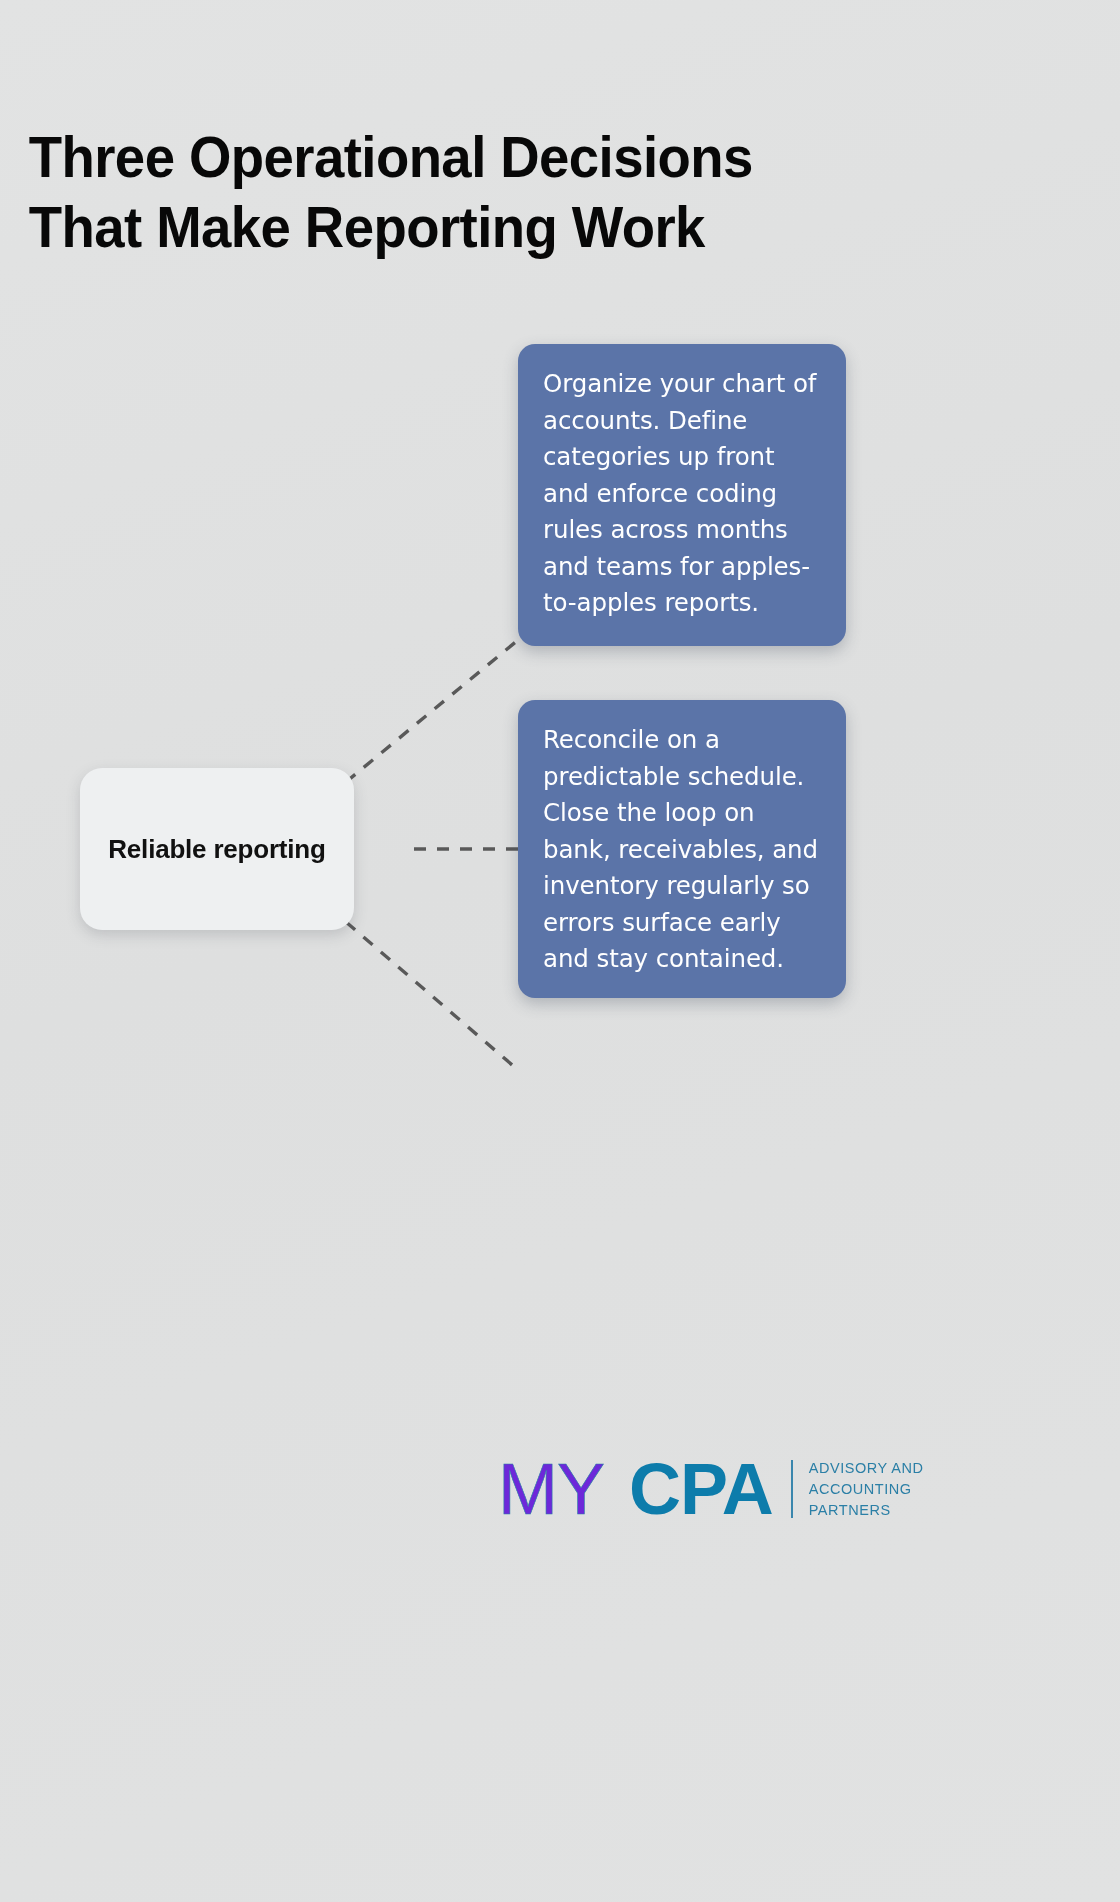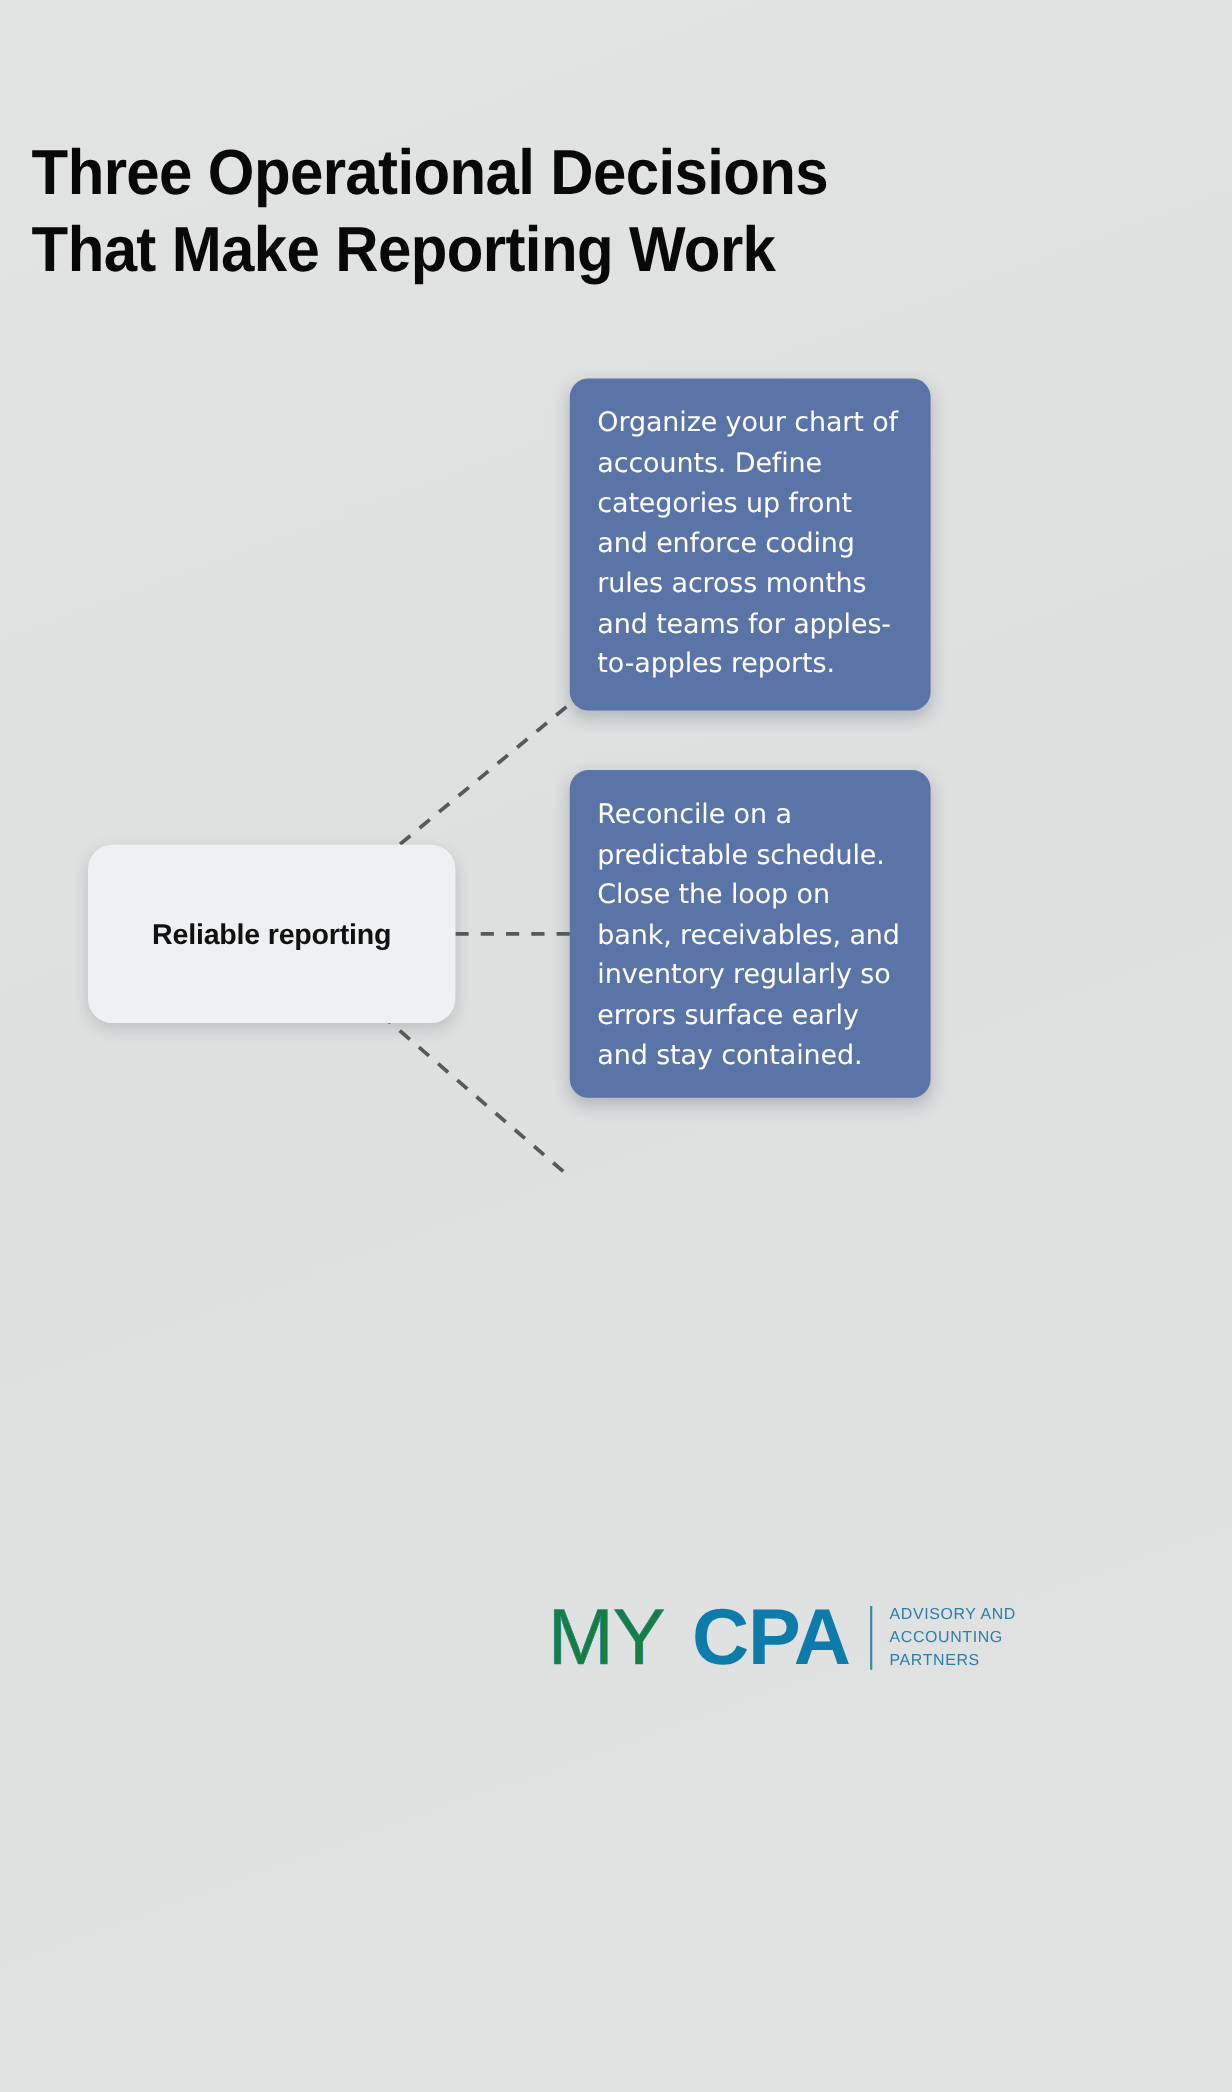--- a/index.html
+++ b/index.html
@@ -49,21 +49,21 @@
     top: 0;
     width: 1120px;
     height: 1902px;
     pointer-events: none;
   }
 
   .hub {
     position: absolute;
     left: 80px;
     top: 768px;
-    width: 334px;
+    width: 274px;
     height: 162px;
     background: #eef0f1;
     border-radius: 22px;
     box-shadow: 0 5px 14px rgba(80, 88, 96, 0.22);
     display: flex;
     align-items: center;
     justify-content: center;
   }
   .hub-label {
     font-family: "Liberation Sans", sans-serif;
@@ -107,21 +107,21 @@
     align-items: center;
   }
   .logo-word {
     font-family: "Liberation Sans", sans-serif;
     font-size: 72px;
     line-height: 72px;
     letter-spacing: -1px;
     white-space: nowrap;
   }
   .logo-my {
-    color: #15803d;
+    color: #6d28d9;
     font-weight: 300;
     -webkit-text-stroke: 0.6px #2a7fa5;
   }
   .logo-cpa {
     color: #0d7cab;
     font-weight: bold;
     margin-left: 25px;
   }
   .logo-divider {
     width: 2px;

